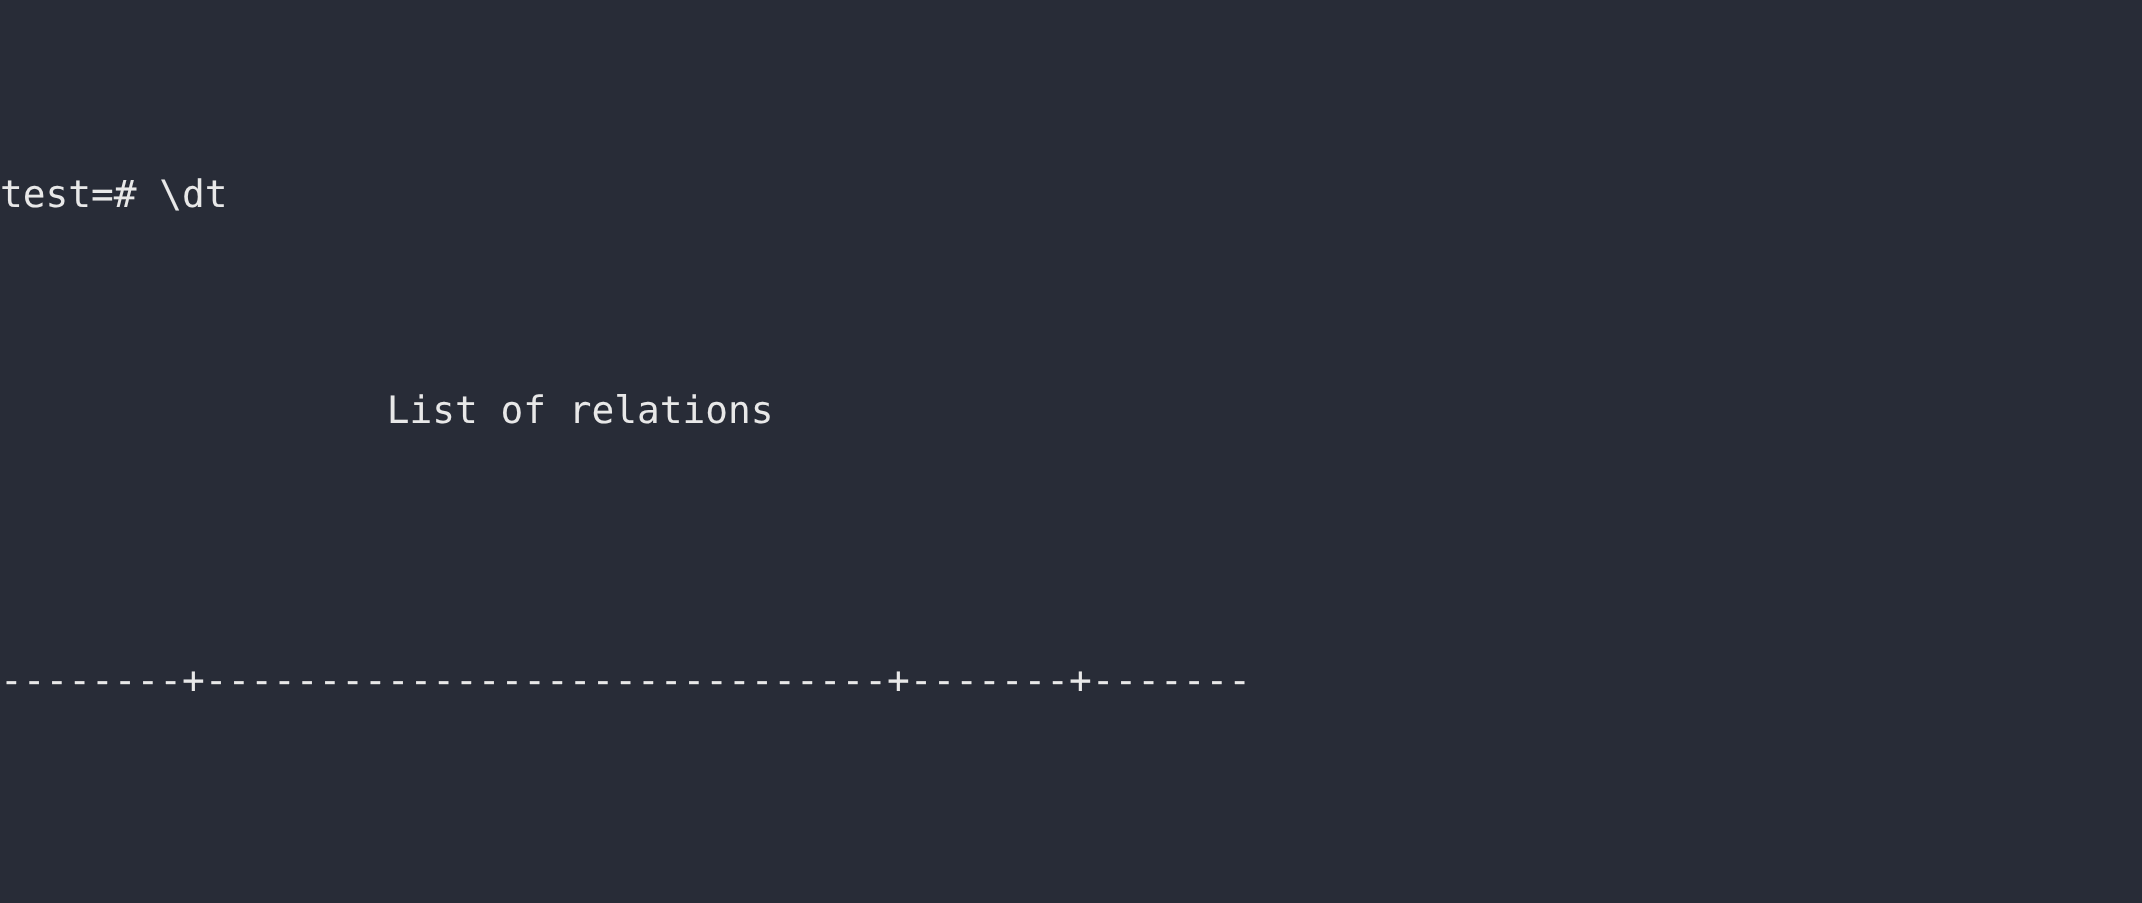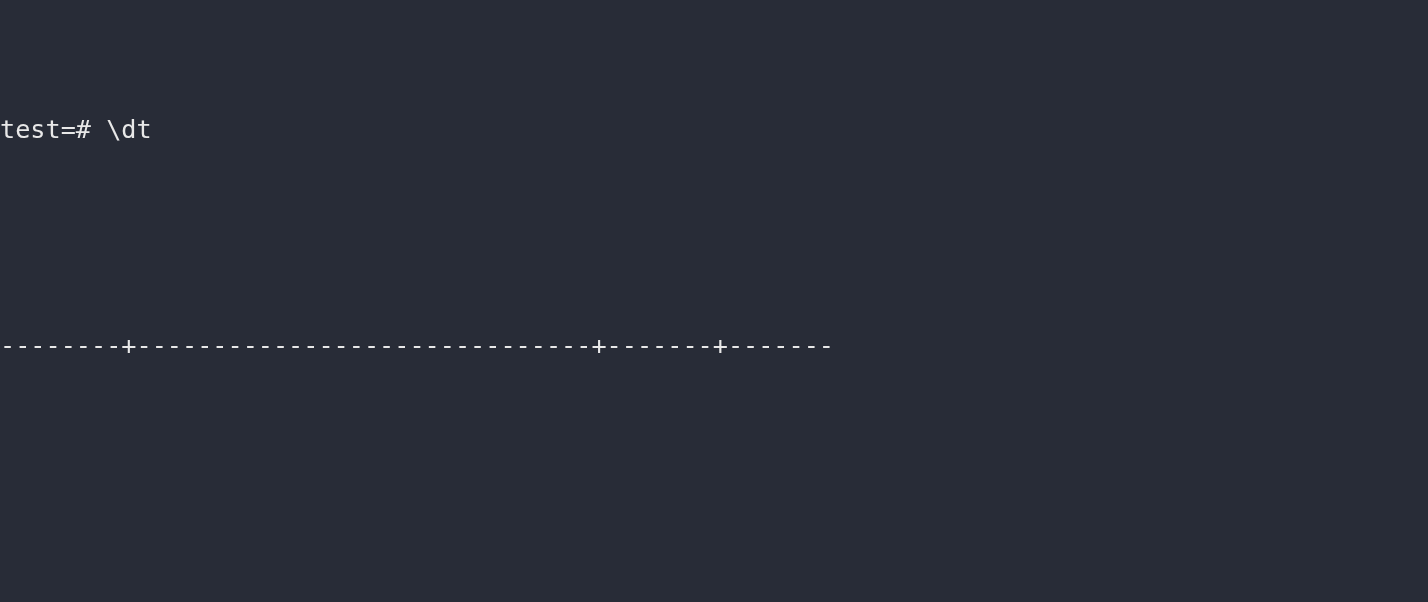--- a/index.html
+++ b/index.html
@@ -36,20 +36,21 @@
     white-space: pre;
   }
 </style>
 </head>
 <body>
 
 <div id="terminal">
 
   <div class="line"><span>test=# \dt</span></div>
 
+  <div class="line"><span>                 List of relations</span></div>
 
 
   <div class="line"><span>--------+------------------------------+-------+-------</span></div>
 
   
   
   
   
   
   

